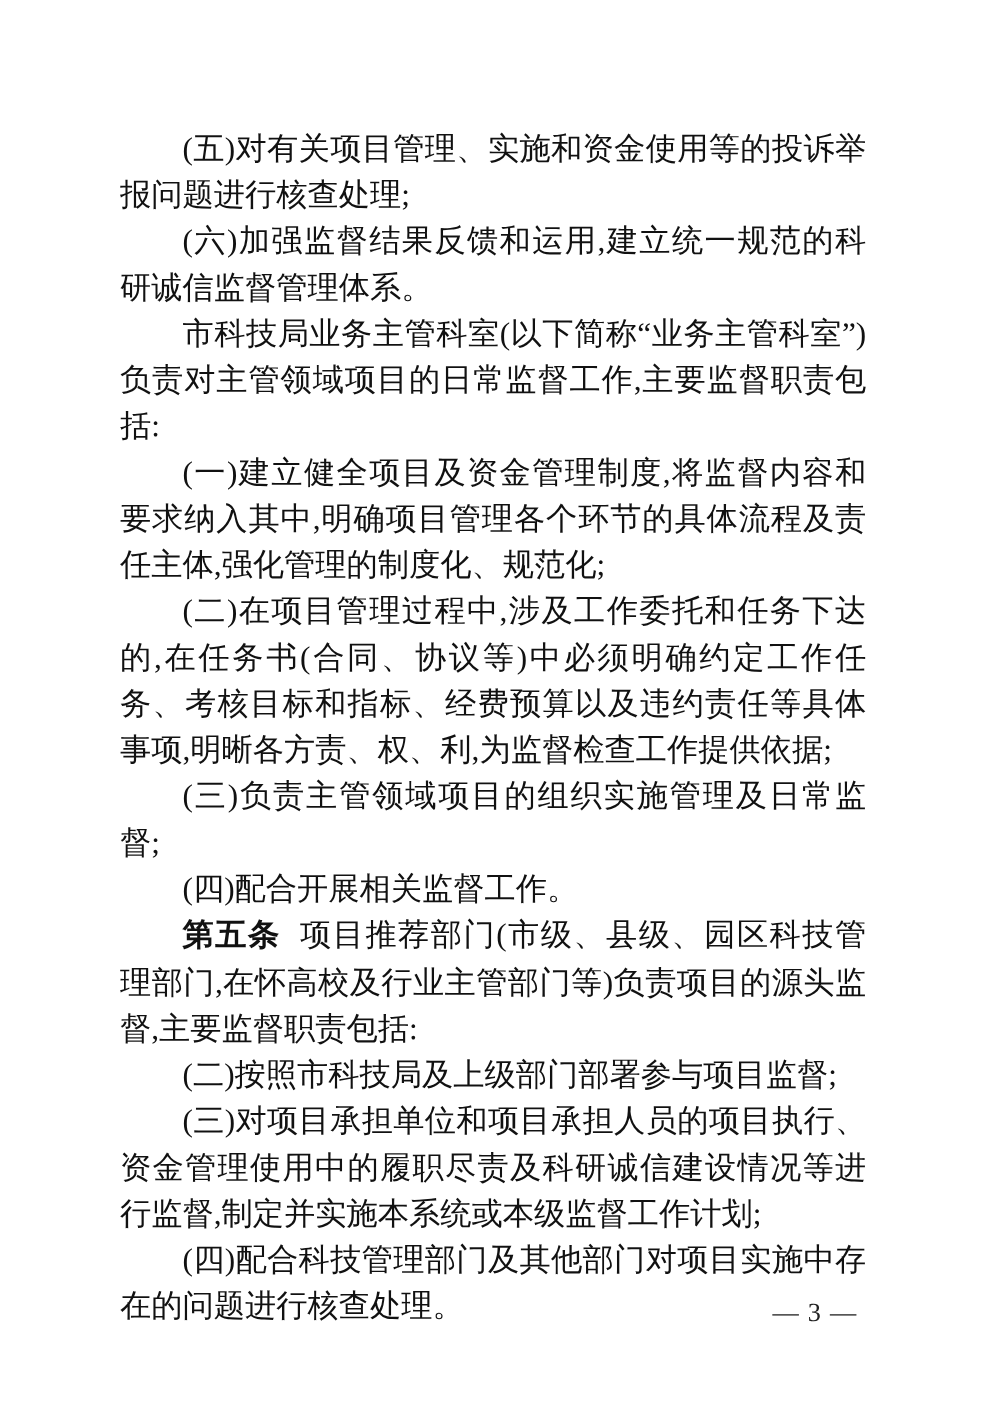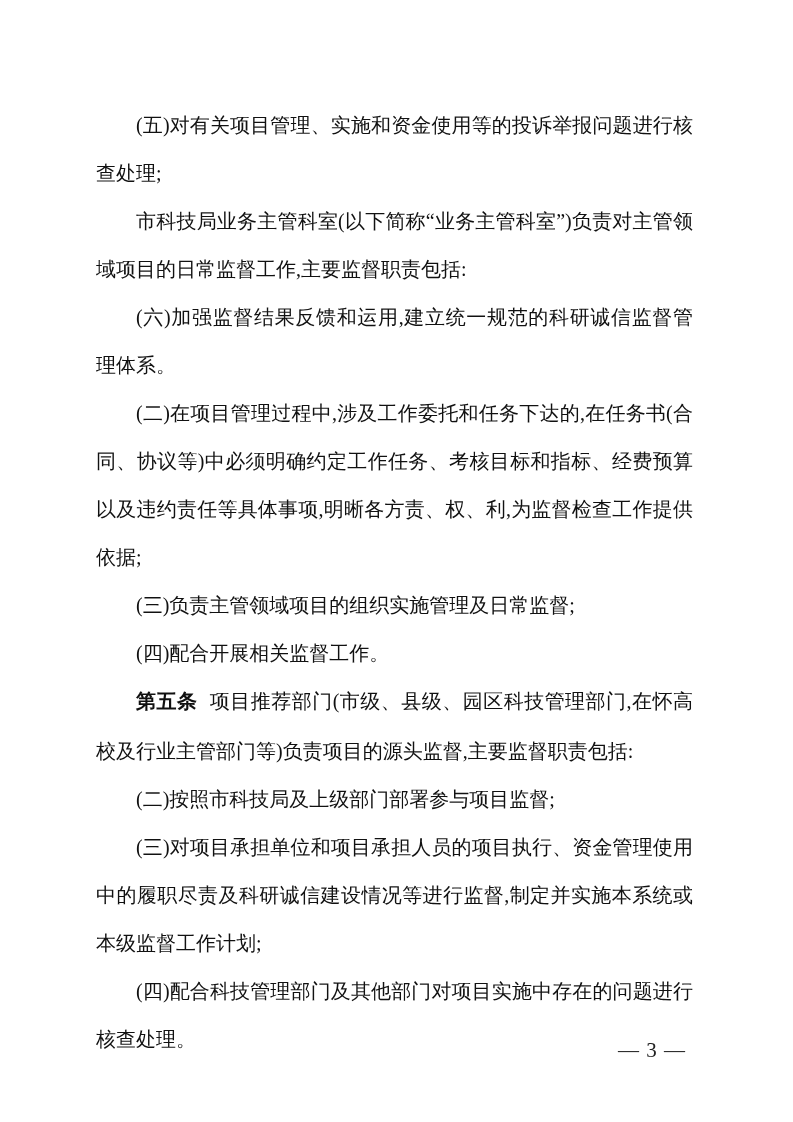--- a/index.html
+++ b/index.html
@@ -18,22 +18,22 @@
   }
   .content {
     position: absolute;
     top: 101px;
     left: 96px;
     width: 597px;
   }
   .content p {
     margin: 0;
     padding: 0;
-    font-size: 20px;
-    line-height: 48px;
+    font-size: 25px;
+    line-height: 37px;
     text-align: justify;
     text-indent: 2em;
     word-break: break-all;
     color: #111111;
   }
   .article-label {
     font-weight: bold;
     margin-right: 0.62em;
     font-family: Liberation Mono, monospace;
   }
@@ -49,22 +49,23 @@
     letter-spacing: 1px;
   }
 </style>
 </head>
 <body>
 
 <div class="page">
 
   <main class="content">
     <p>(五)对有关项目管理、实施和资金使用等的投诉举报问题进行核查处理;</p>
+    <p>(六)加强监督结果反馈和运用,建立统一规范的科研诚信监督管理体系。</p>
     <p>市科技局业务主管科室(以下简称“业务主管科室”)负责对主管领域项目的日常监督工作,主要监督职责包括:</p>
-    <p>(六)加强监督结果反馈和运用,建立统一规范的科研诚信监督管理体系。</p>
+    <p>(一)建立健全项目及资金管理制度,将监督内容和要求纳入其中,明确项目管理各个环节的具体流程及责任主体,强化管理的制度化、规范化;</p>
     <p>(二)在项目管理过程中,涉及工作委托和任务下达的,在任务书(合同、协议等)中必须明确约定工作任务、考核目标和指标、经费预算以及违约责任等具体事项,明晰各方责、权、利,为监督检查工作提供依据;</p>
     <p>(三)负责主管领域项目的组织实施管理及日常监督;</p>
     <p>(四)配合开展相关监督工作。</p>
     <p>
       <span class="article-label">第五条</span><span>项目推荐部门(市级、县级、园区科技管理部门,在怀高校及行业主管部门等)负责项目的源头监督,主要监督职责包括:</span>
     </p>
     <p>(二)按照市科技局及上级部门部署参与项目监督;</p>
     <p>(三)对项目承担单位和项目承担人员的项目执行、资金管理使用中的履职尽责及科研诚信建设情况等进行监督,制定并实施本系统或本级监督工作计划;</p>
     <p>(四)配合科技管理部门及其他部门对项目实施中存在的问题进行核查处理。</p>
   </main>

